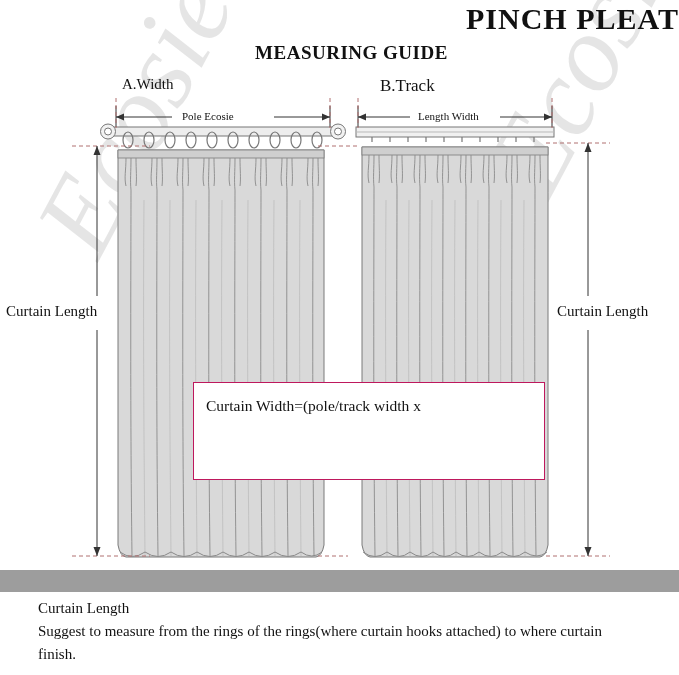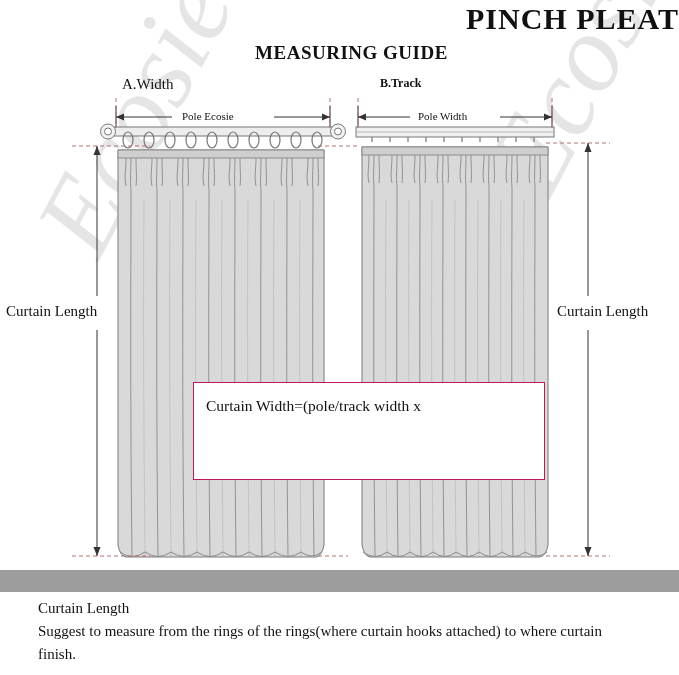--- a/index.html
+++ b/index.html
@@ -48,22 +48,21 @@
   .head-a {
     position: absolute;
     top: 76px;
     left: 122px;
     font-size: 15px;
   }
   .head-b {
     position: absolute;
     top: 76px;
     left: 380px;
-    font-size: 12px;
-    font-weight: bold;
+    font-size: 17px;
   }
 
   
   .watermark {
     position: absolute;
     font-family: "Liberation Serif", serif;
     color: rgba(170,170,170,0.30);
     font-size: 120px;
     font-style: italic;
     pointer-events: none;
@@ -370,21 +369,21 @@
 
     <g stroke="#333" stroke-width="1" fill="none">
       <line x1="588" y1="143" x2="588" y2="296"></line>
       <line x1="588" y1="330" x2="588" y2="556"></line>
     </g>
     <polygon points="588,143 584.5,152 591.5,152" fill="#333"></polygon>
     <polygon points="588,556 584.5,547 591.5,547" fill="#333"></polygon>
   </svg>
 
   <div class="dim-label" style="left:178px; top:110px;">Pole Ecosie</div>
-  <div class="dim-label" style="left:414px; top:110px;">Pole Width</div>
+  <div class="dim-label" style="left:414px; top:110px;">Length Width</div>
 
   <div class="len-left">Curtain Length</div>
   <div class="len-right">Curtain Length</div>
 
   <div class="formula-box">
     <div class="formula-line">Curtain Width=(pole/track width x</div>
   </div>
 
   <div class="note-bar"></div>
   <div class="note-body">

